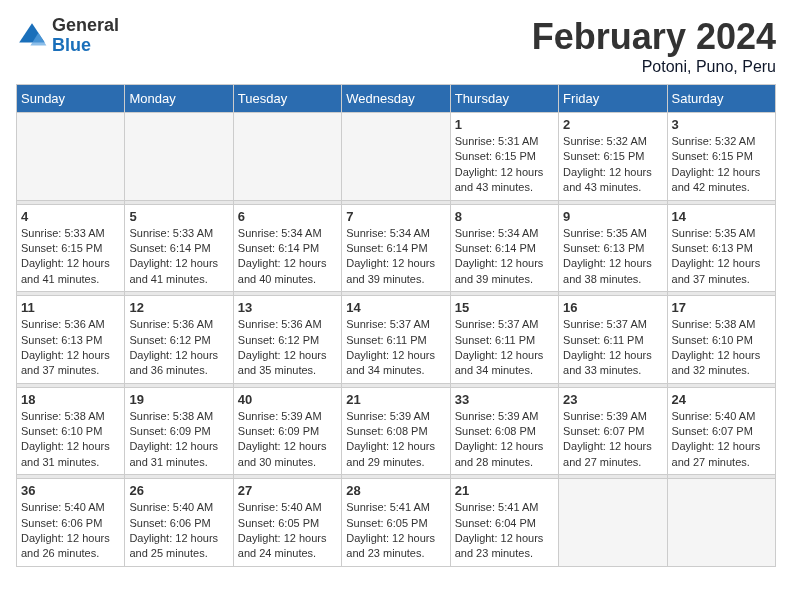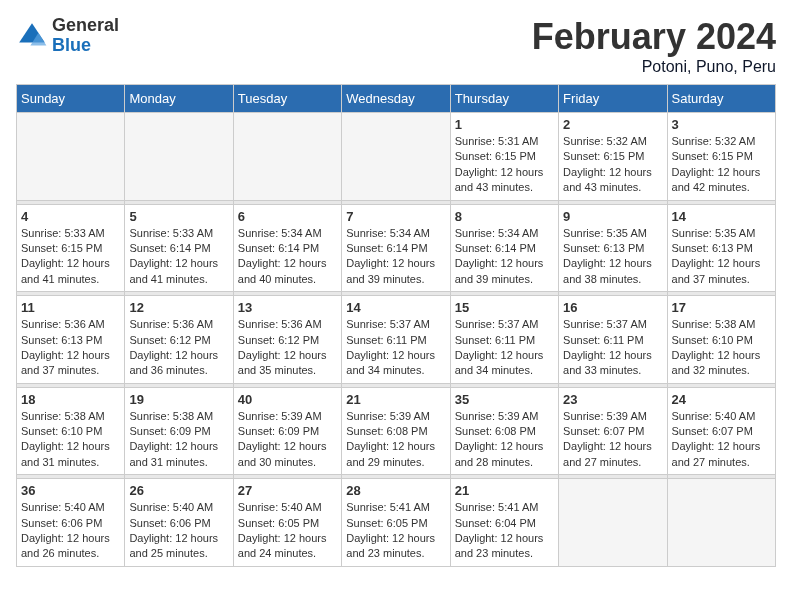--- a/index.html
+++ b/index.html
@@ -244,21 +244,21 @@
         </td>
         <td>
           <div class="day-number">40</div>
           <div class="day-info">Sunrise: 5:39 AM<br>Sunset: 6:09 PM<br>Daylight: 12 hours and 30 minutes.</div>
         </td>
         <td>
           <div class="day-number">21</div>
           <div class="day-info">Sunrise: 5:39 AM<br>Sunset: 6:08 PM<br>Daylight: 12 hours and 29 minutes.</div>
         </td>
         <td>
-          <div class="day-number">35</div>
+          <div class="day-number">33</div>
           <div class="day-info">Sunrise: 5:39 AM<br>Sunset: 6:08 PM<br>Daylight: 12 hours and 28 minutes.</div>
         </td>
         <td>
           <div class="day-number">23</div>
           <div class="day-info">Sunrise: 5:39 AM<br>Sunset: 6:07 PM<br>Daylight: 12 hours and 27 minutes.</div>
         </td>
         <td>
           <div class="day-number">24</div>
           <div class="day-info">Sunrise: 5:40 AM<br>Sunset: 6:07 PM<br>Daylight: 12 hours and 27 minutes.</div>
         </td>

